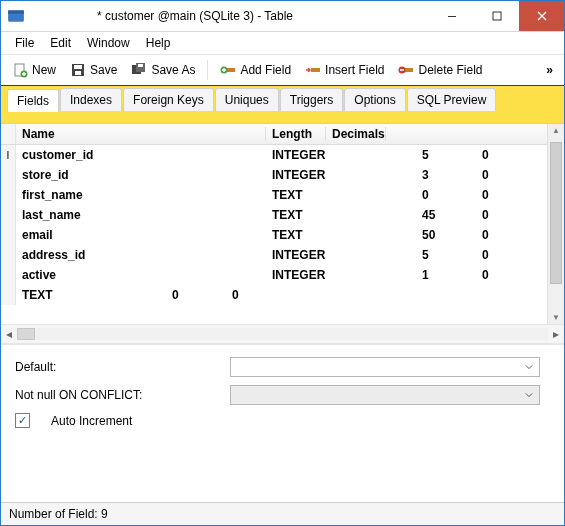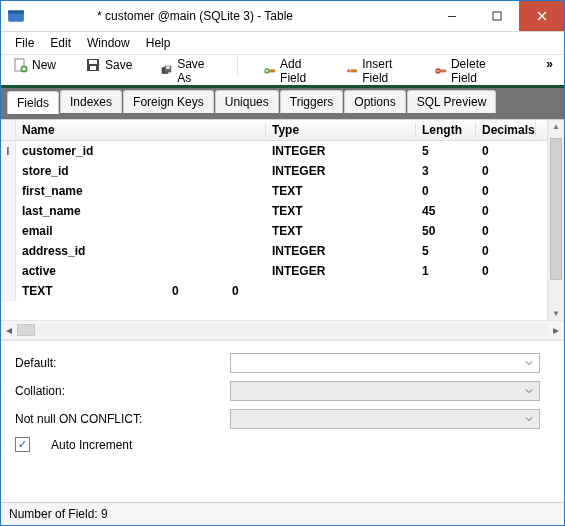--- a/index.html
+++ b/index.html
@@ -52,42 +52,42 @@
   .menubar {
     height: 22px;
     display: flex; align-items: center;
     padding: 0 6px;
     border-bottom: 1px solid #e6e6e6;
   }
   .menubar .menu-item { padding: 2px 8px; }
   
   .toolbar {
     height: 30px;
-    display: flex; align-items: flex-start;
+    display: flex; align-items: center;
     padding: 0 6px;
-    border-bottom: 3px solid #14532d;
-    gap: 19px;
+    border-bottom: 1px solid #14532d;
+    gap: 4px;
   }
   .tb-btn {
     display: flex; align-items: center;
     padding: 2px 5px;
     gap: 4px;
     border-radius: 2px;
   }
   .tb-sep { width: 1px; height: 20px; background: #e0e0e0; margin: 0 3px; }
   .tb-icon { width: 16px; height: 16px; display: flex; align-items: center; justify-content: center; }
   .tb-spacer { flex: 1; }
   .overflow { font-weight: bold; }
   
   .tabstrip {
     display: flex;
-    padding: 2px 6px 6px 6px;
+    padding: 2px 6px 12px 6px;
     border-bottom: 1px solid #cfcfcf;
     gap: 0;
-    background:#737373;
+    background:#fde047;
   }
   .tab {
     padding: 4px 9px;
     border: 1px solid #cfcfcf;
     border-bottom: none;
     background: #f4f4f4;
     border-radius: 3px 3px 0 0;
     margin-right: 1px;
     position: relative;
   }
@@ -307,21 +307,20 @@
     <div class="tab">Triggers</div>
     <div class="tab">Options</div>
     <div class="tab">SQL Preview</div>
   </div>
 
   <div class="grid-wrap">
     <div class="grid">
       <div class="grid-header">
         <div class="g-rowhead"></div>
         <div class="gh-cell col-name">Name</div>
-        <div class="gh-cell col-type">Type</div>
         <div class="gh-cell col-len">Length</div>
         <div class="gh-cell col-dec">Decimals</div>
       </div>
       <div class="grid-body" id="grid-body">
           <div class="grid-row">
             <div class="g-rowhead">I</div>
             <div class="g-cell col-name">customer_id</div>
             <div class="g-cell col-type">INTEGER</div>
             <div class="g-cell col-len">5</div>
             <div class="g-cell col-dec">0</div>
@@ -396,30 +395,20 @@
       <div class="form-label">Default:</div>
       <div class="form-input">
         <span class="dropdown-arrow">
           <svg viewBox="0 0 10 10" width="8" height="8">
               <path d="M1 3 L5 7 L9 3" fill="none" stroke="#555" stroke-width="1.2"></path>
             </svg>
         </span>
       </div>
     </div>
     <div class="form-row">
-      <div class="form-label">Collation:</div>
-      <div class="form-input disabled">
-        <span class="dropdown-arrow">
-          <svg viewBox="0 0 10 10" width="8" height="8">
-              <path d="M1 3 L5 7 L9 3" fill="none" stroke="#555" stroke-width="1.2"></path>
-            </svg>
-        </span>
-      </div>
-    </div>
-    <div class="form-row">
       <div class="form-label">Not null ON CONFLICT:</div>
       <div class="form-input disabled">
         <span class="dropdown-arrow">
           <svg viewBox="0 0 10 10" width="8" height="8">
               <path d="M1 3 L5 7 L9 3" fill="none" stroke="#555" stroke-width="1.2"></path>
             </svg>
         </span>
       </div>
     </div>
     <div class="checkbox-row">

